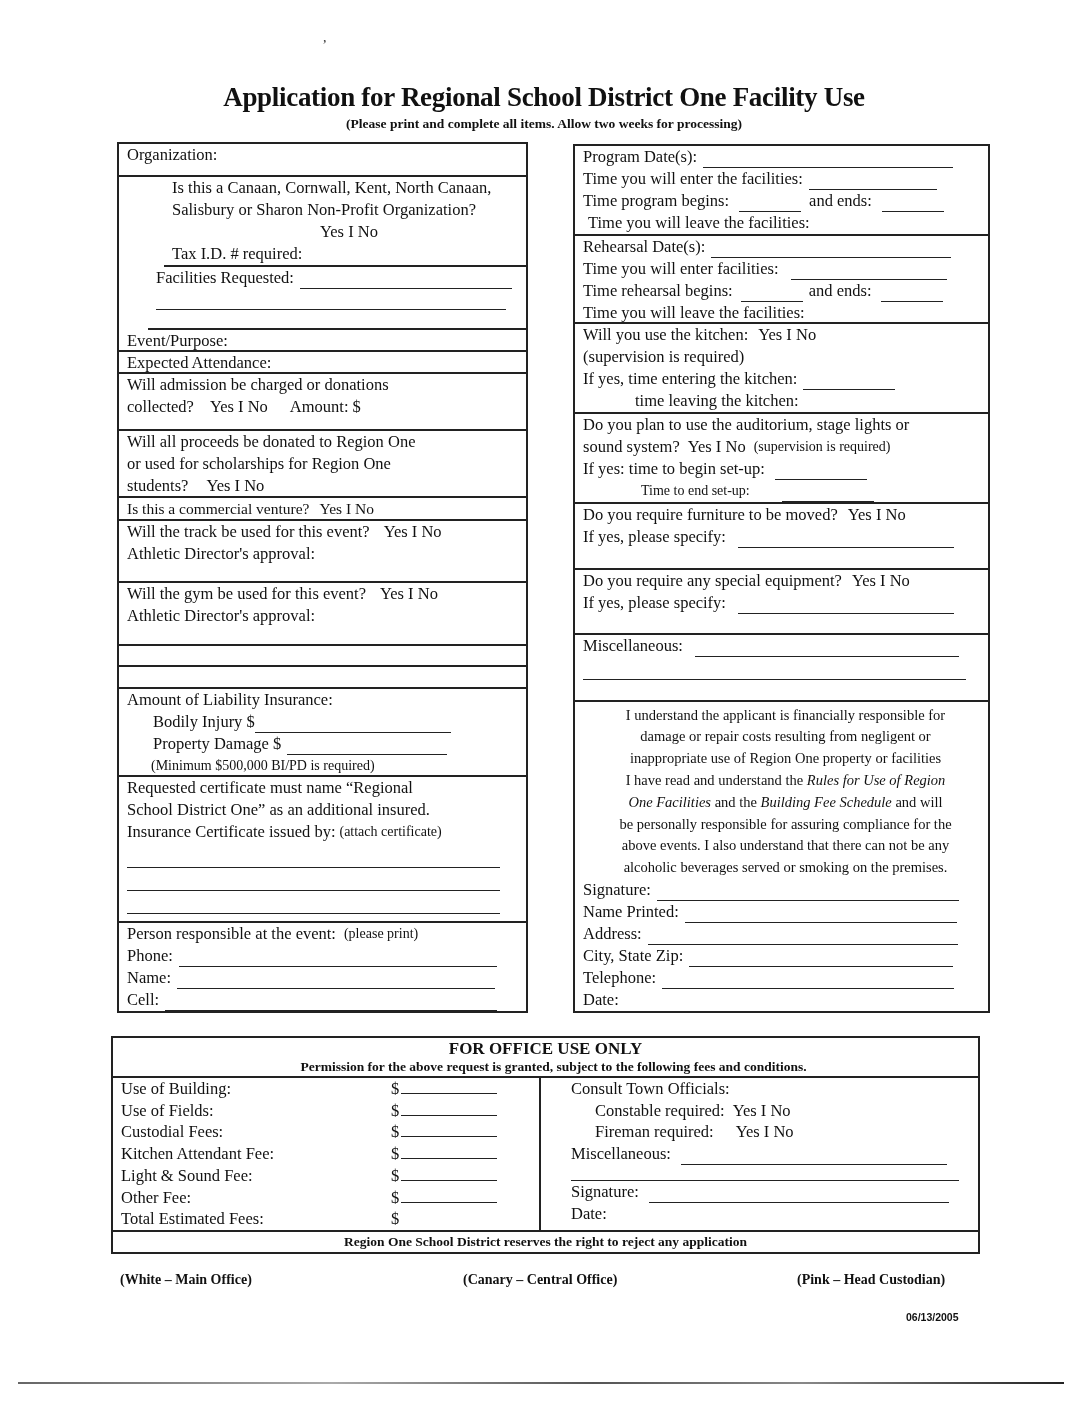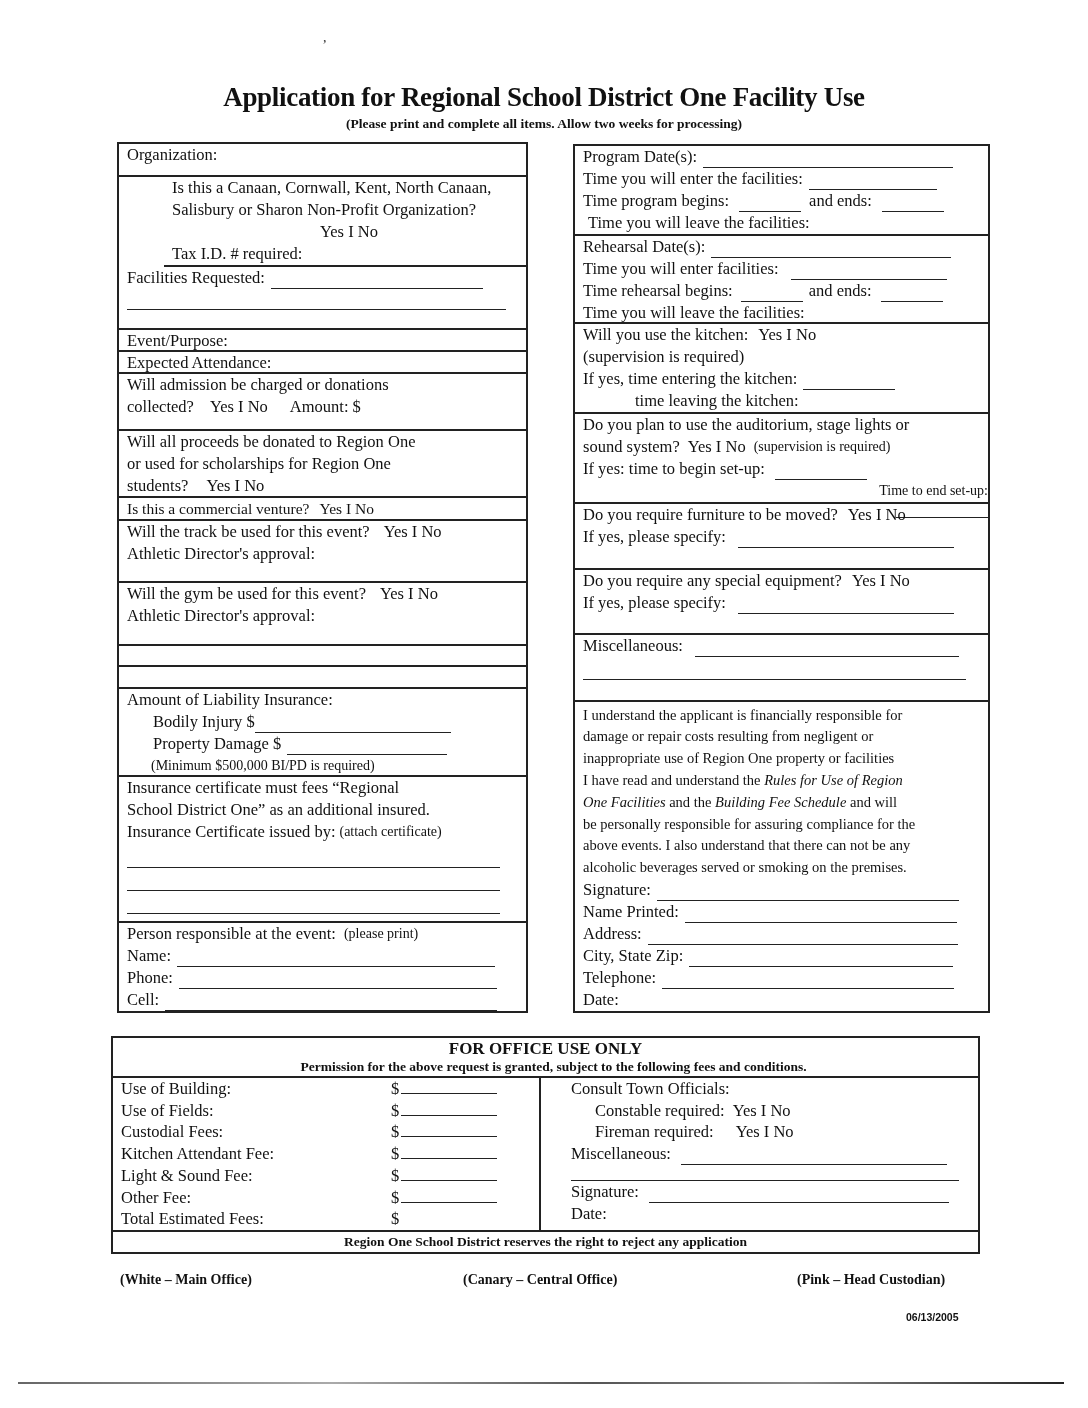--- a/index.html
+++ b/index.html
@@ -55,21 +55,21 @@
     <div class="ln">
         <span>Salisbury or Sharon Non-Profit Organization?</span>
       </div>
     <div class="ln center">
         <span>Yes I No</span>
       </div>
     <div class="ln">
         <span>Tax I.D. # required:</span>
       </div>
   </div>
-  <div class="sec" style="height:68px;">
+  <div class="sec" style="height:68px;margin-left:29px;">
     <div class="ln">
         <span>Facilities Requested:</span>
         <span class="blank" style="width:212px;"></span>
       </div>
     <span class="full"></span>
   </div>
   <div class="sec" style="height:22px;">
     <div class="ln">
         <span>Event/Purpose:</span>
       </div>
@@ -138,54 +138,54 @@
     <div class="ln ind">
         <span>Property Damage $</span>
         <span class="blank" style="width:160px;"></span>
       </div>
     <div class="ln sm" style="padding-left:24px;">
         <span>(Minimum $500,000 BI/PD is required)</span>
       </div>
   </div>
   <div class="sec" style="height:158px;">
     <div class="ln">
-        <span>Insurance certificate must fees “Regional</span>
+        <span>Requested certificate must name “Regional</span>
       </div>
     <div class="ln">
         <span>School District One” as an additional insured.</span>
       </div>
     <div class="ln">
         <span>Insurance Certificate issued by:</span>
         <span class="sm" style="margin-left:4px;">(attach certificate)</span>
       </div>
     <span class="full" style="margin-right:26px;height:24px;"></span>
     <span class="full" style="margin-right:26px;height:22px;"></span>
     <span class="full" style="margin-right:26px;height:22px;"></span>
   </div>
   <div class="sec" style="flex:1;">
     <div class="ln">
         <span>Person responsible at the event:</span>
         <span class="sm" style="margin-left:8px;">(please print)</span>
       </div>
     <div class="ln">
+        <span>Phone:</span>
+        <span class="blank" style="width:318px;"></span>
+      </div>
+    <div class="ln">
         <span>Name:</span>
         <span class="blank" style="width:318px;"></span>
       </div>
     <div class="ln">
-        <span>Phone:</span>
-        <span class="blank" style="width:318px;"></span>
-      </div>
-    <div class="ln">
         <span>Cell:</span>
         <span class="blank" style="width:332px;"></span>
       </div>
   </div>
 </div>
 
-<div class="box" style="left: 573px; top: 144px; width: 417px; height: 869px; display: flex; flex-direction: column;">
+<div class="box" style="left: 573px; top: 144px; width: 417px; height: 869px; display: flex; flex-direction: column; text-align: center;">
   <div class="sec" style="height:90px;">
     <div class="ln">
         <span>Program Date(s):</span>
         <span class="blank" style="width:250px;"></span>
       </div>
     <div class="ln">
         <span>Time you will enter the facilities:</span>
         <span class="blank" style="width:128px;"></span>
       </div>
     <div class="ln">
@@ -239,21 +239,21 @@
       </div>
     <div class="ln">
         <span>sound system?</span>
         <span class="yn" style="margin-left:8px;">Yes I No</span>
         <span class="sm" style="margin-left:8px;">(supervision is required)</span>
       </div>
     <div class="ln">
         <span>If yes:  time to begin set-up:</span>
         <span class="blank" style="width:92px;margin-left:10px;"></span>
       </div>
-    <div class="ln sm" style="padding-left:58px;flex-direction:column;">
+    <div class="ln sm" style="padding-left:58px;">
         <span>Time to end set-up:</span>
         <span class="blank" style="width:92px;margin-left:32px;"></span>
       </div>
   </div>
   <div class="sec" style="height:67px;">
     <div class="ln">
         <span>Do you require furniture to be moved?</span>
         <span class="yn">Yes I No</span>
       </div>
     <div class="ln">

